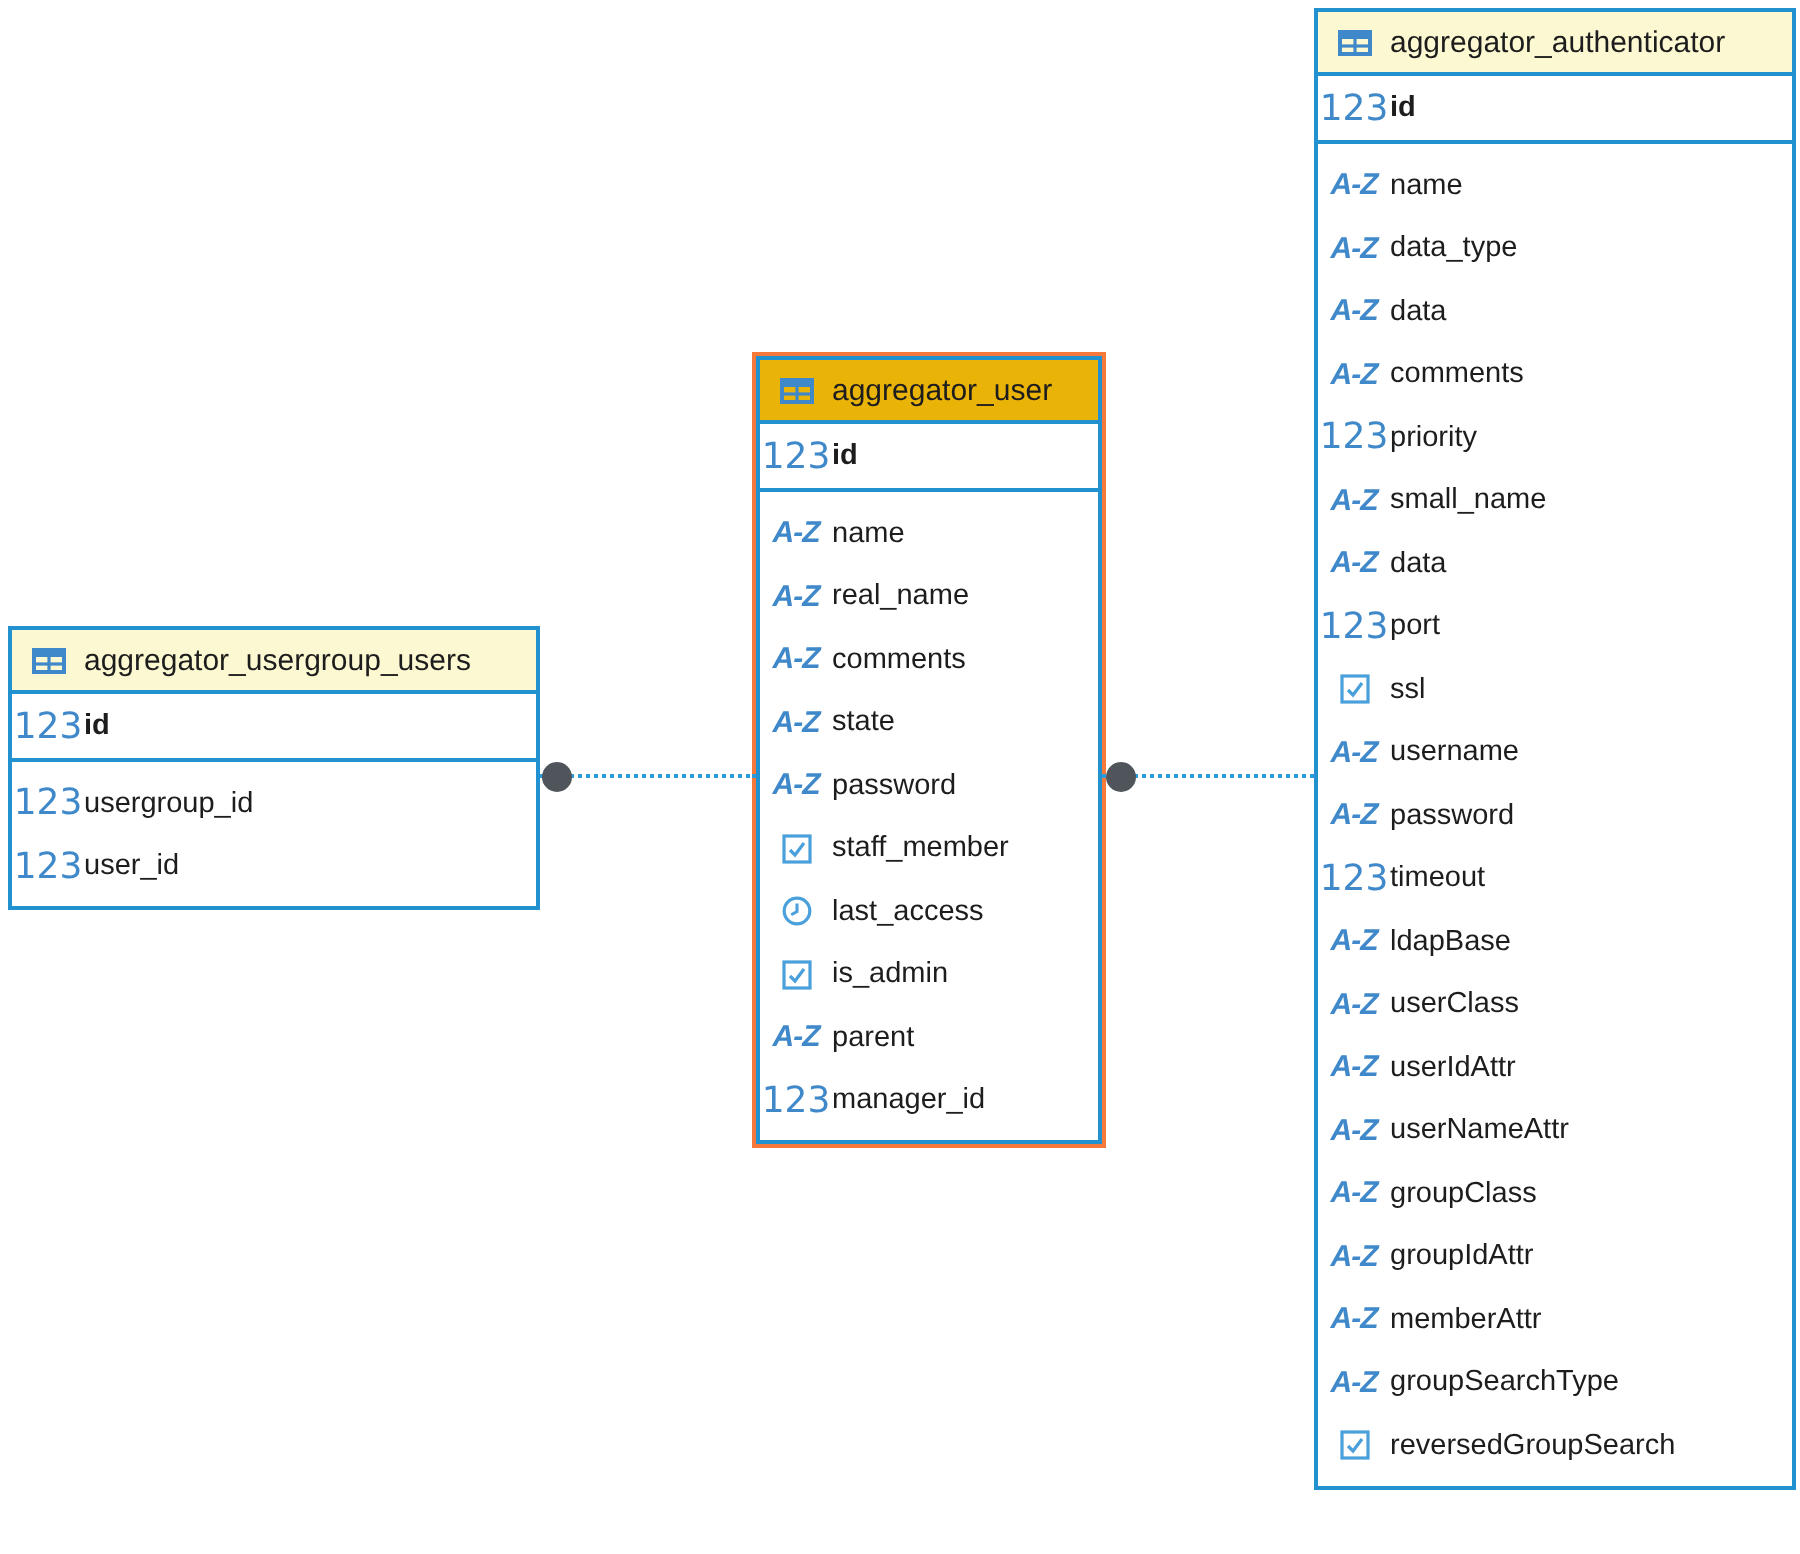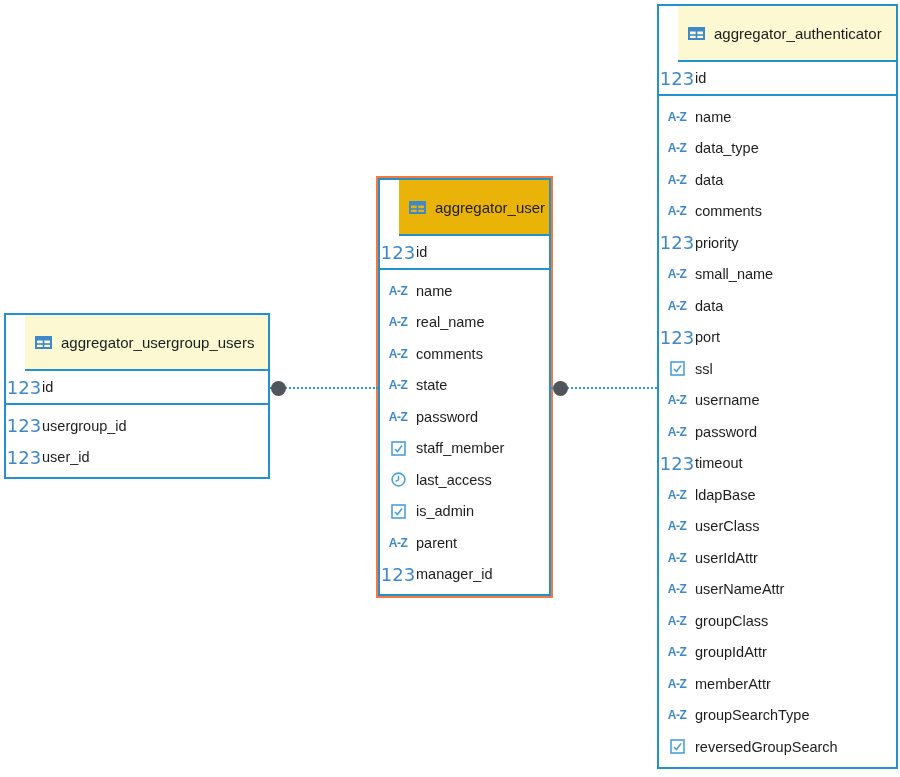--- a/index.html
+++ b/index.html
@@ -9,51 +9,52 @@
   .entity{
     position:absolute;
     background:#ffffff;
     border:2px solid #2191d0;
     box-sizing:border-box;
   }
   .entity.selected{outline:2px solid #f5793a;}
 
   .entity-header{
     display:flex;align-items:center;gap:7px;
-    height:30px;padding:12px 7px;
+    height:30px;padding:0 7px;
     background:#fbf8d2;
     border-bottom:2px solid #2191d0;
     font-size:15px;color:#1d1d1d;
-    white-space:nowrap;overflow:hidden;margin-left:19px;
+    white-space:nowrap;overflow:hidden;
   }
   .entity.selected .entity-header{background:#eab308;}
 
   .pk-section{border-bottom:2px solid #2191d0;}
   .row{
     display:flex;align-items:center;gap:7px;
     padding:0 7px;
     font-size:14.5px;color:#1d1d1d;
     height:31.5px;
     white-space:nowrap;overflow:hidden;
   }
   .pk-section .row{height:32px;}
-  .pk-section .row .col-name{font-weight:normal;}
+  .pk-section .row .col-name{font-weight:bold;}
   .fields-section{padding:5px 0 4px 0;}
 
   .type-icon{
     display:inline-flex;align-items:center;justify-content:center;
     width:22px;min-width:22px;height:16px;
   }
   .type-icon.num{
     color:#3f88c9;font-size:18px;letter-spacing:0px;
     font-family:"DejaVu Sans",sans-serif;
   }
   .type-icon.str{
-    color:#3f88c9;font-size:12px;font-weight:bold;letter-spacing:-0.5px;
+    color:#3f88c9;font-size:15px;font-weight:bold;letter-spacing:-0.5px;
     font-family:"Liberation Sans",sans-serif;
+    font-style:italic;
   }
   .type-icon svg{display:block;}
 
   .conn-line{
     position:absolute;height:0;
     border-top:2px dotted #2d9ad9;
   }
   .conn-dot{
     position:absolute;width:15px;height:15px;border-radius:50%;
     background:#4f555b;

